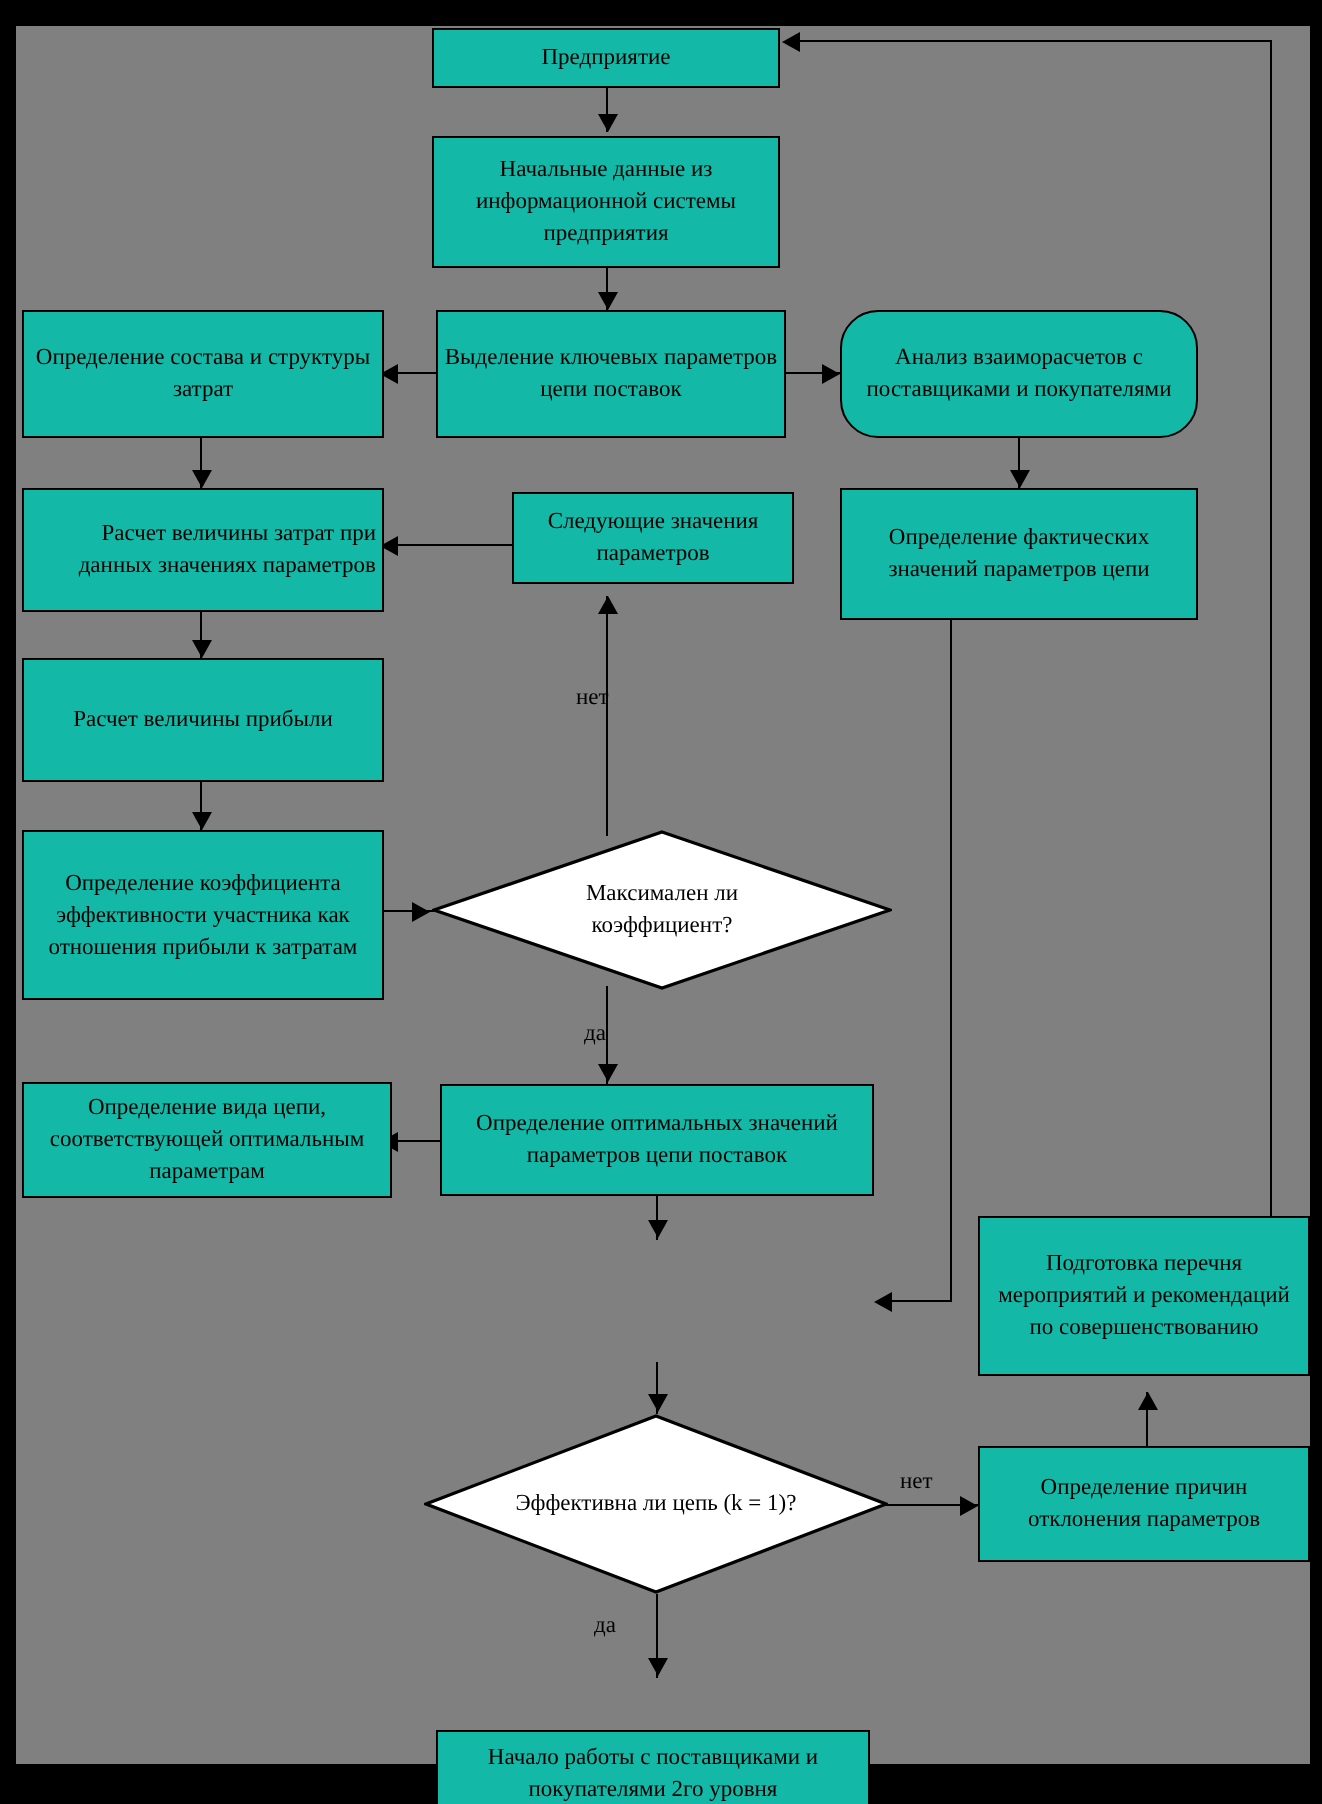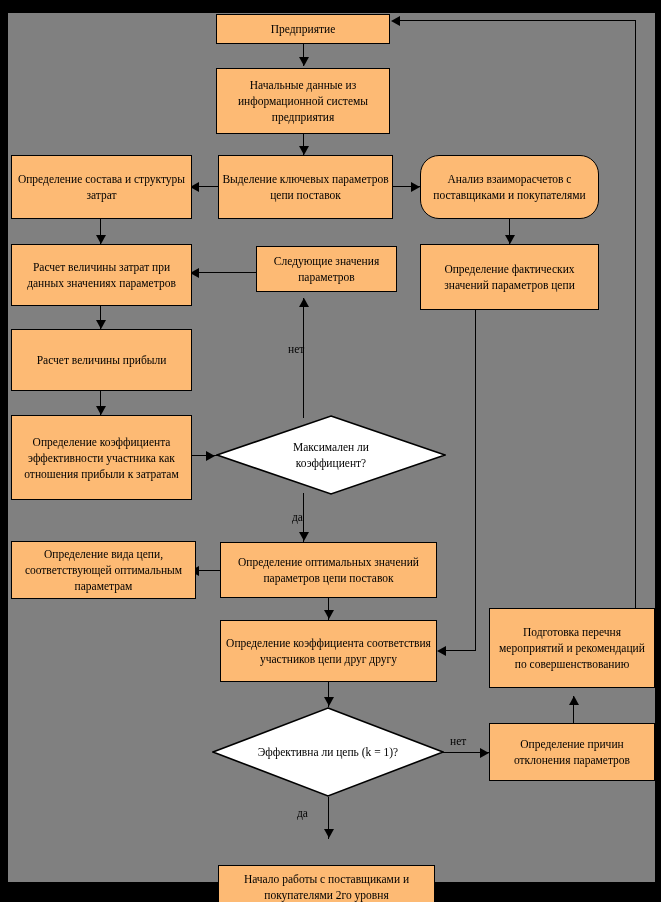--- a/index.html
+++ b/index.html
@@ -19,21 +19,21 @@
   #plate {
     position: absolute;
     left: 8px;
     top: 13px;
     width: 647px;
     height: 869px;
     background: #808080;
   }
   .node {
     position: absolute;
-    background: #fdba74;
+    background: #14b8a6;
     border: 1px solid #000000;
     box-sizing: border-box;
     display: flex;
     align-items: center;
     justify-content: center;
     text-align: center;
     font-size: 11.5px;
     line-height: 16px;
     color: #000000;
     padding: 1px 3px;
@@ -175,21 +175,21 @@
   </div>
 
   <div class="node" style="left:218px; top:155px; width:175px; height:64px;">
     <span>Выделение ключевых параметров цепи поставок</span>
   </div>
 
   <div class="node" style="left:420px; top:155px; width:179px; height:64px;border-radius:19px;">
     <span>Анализ взаиморасчетов с поставщиками и покупателями</span>
   </div>
 
-  <div class="node" style="left:11px; top:244px; width:181px; height:62px;">
+  <div class="node" style="left:11px; top:244px; width:181px; height:62px;text-align:right;">
     <span>Расчет величины затрат при данных значениях параметров</span>
   </div>
 
   <div class="node" style="left:256px; top:246px; width:141px; height:46px;">
     <span>Следующие значения параметров</span>
   </div>
 
   <div class="node" style="left:420px; top:244px; width:179px; height:66px;">
     <span>Определение фактических значений параметров цепи</span>
   </div>
@@ -210,23 +210,20 @@
   </div>
 
   <div class="node" style="left:11px; top:541px; width:185px; height:58px;">
     <span>Определение вида цепи, соответствующей оптимальным параметрам</span>
   </div>
 
   <div class="node" style="left:220px; top:542px; width:217px; height:56px;">
     <span>Определение оптимальных значений параметров цепи поставок</span>
   </div>
 
-  <div class="node" style="left:220px; top:620px; width:217px; height:62px;">
-    <span>Определение коэффициента соответствия участников цепи друг другу</span>
-  </div>
 
   <div class="node" style="left:489px; top:608px; width:166px; height:80px;">
     <span>Подготовка перечня мероприятий и рекомендаций по совершенствованию</span>
   </div>
 
   <div class="diamond" style="left:212px; top:707px; width:232px; height:90px;">
     <svg viewBox="0 0 232 90" preserveAspectRatio="none">
       <polygon points="116,1 231,45 116,89 1,45" fill="#ffffff" stroke="#000000" stroke-width="1.6"></polygon>
     </svg>
     <div class="dlabel">Эффективна ли цепь (k = 1)?</div>

